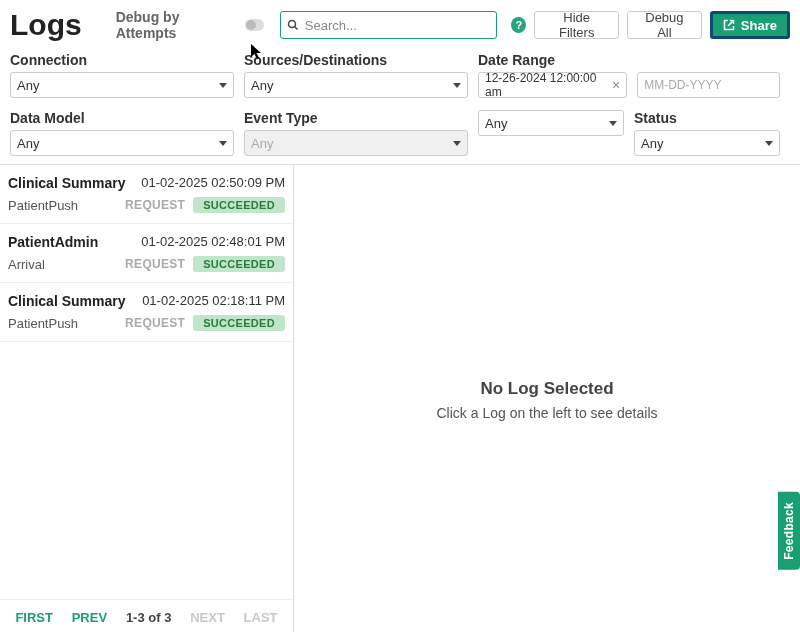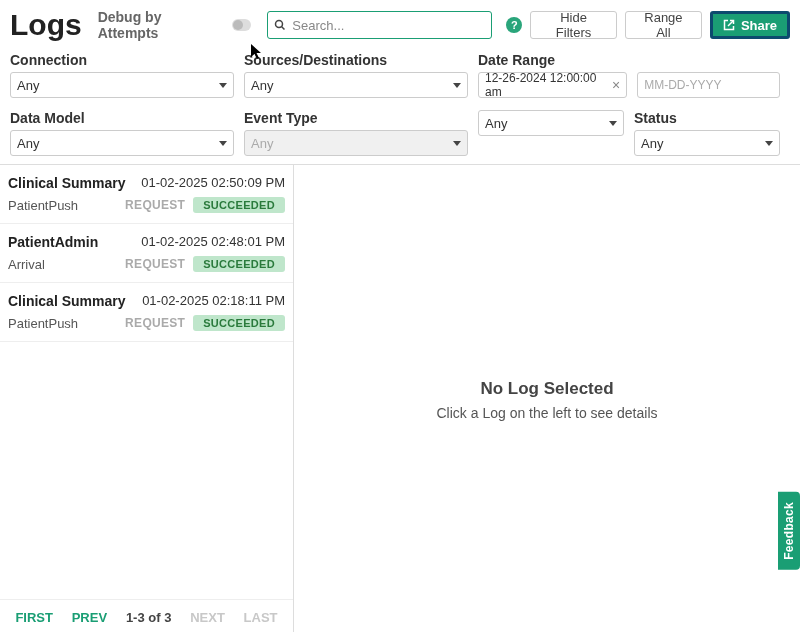--- a/index.html
+++ b/index.html
@@ -1,19 +1,19 @@
 <!DOCTYPE html>
 <html><head>
 <meta charset="utf-8">
 <style>
   * { box-sizing: border-box; margin: 0; padding: 0; font-family: -apple-system, BlinkMacSystemFont, "Segoe UI", Arial, sans-serif; }
   body { background: #fff; width: 800px; height: 632px; overflow: hidden; position: relative; color:#333;}
   .top-row { display:flex; align-items:center; padding: 8px 10px 0 10px; gap:8px;}
   .page-title { font-size: 30px; font-weight: 700; color:#222; }
-  .debug-wrap { display:flex; align-items:center; gap:8px; margin-left:8px;}
+  .debug-wrap { display:flex; align-items:center; gap:8px; margin-left:26px;}
   .debug-label { font-size:14px; color:#666; font-weight:600;}
   .toggle { width:20px; height:12px; border-radius:8px; background:#ddd; position:relative;}
   .toggle .knob { position:absolute; width:10px; height:10px; border-radius:50%; background:#bbb; top:1px; left:1px;}
   .spacer { flex:1; }
   .search-wrap { display:flex; align-items:center; border:1px solid #1a9e74; border-radius:3px; height:28px; padding:0 6px; width:228px; background:#fff;}
   .search-wrap svg { width:12px; height:12px; margin-right:6px; color:#444;}
   .search-input { border:none; outline:none; font-size:13px; flex:1; color:#333;}
   .search-input::placeholder{color:#888;}
   .help-circle { width:16px; height:16px; border-radius:50%; background:#2aa57b; color:#fff; font-size:11px; font-weight:700; display:flex; align-items:center; justify-content:center; margin-left:6px;}
   .btn { height:28px; padding:0 10px; border:1px solid #ccc; border-radius:3px; background:#fff; font-size:13px; color:#444; display:flex; align-items:center; gap:6px; cursor:pointer;}
@@ -67,21 +67,21 @@
   <div class="spacer"></div>
   <div class="search-wrap">
     <svg viewBox="0 0 24 24" fill="none" stroke="currentColor" stroke-width="3">
         <circle cx="10" cy="10" r="7"></circle>
         <line x1="21" y1="21" x2="15" y2="15"></line>
       </svg>
     <input class="search-input" placeholder="Search..." style="">
   </div>
   <div class="help-circle">?</div>
   <button class="btn">Hide Filters</button>
-  <button class="btn">Range All</button>
+  <button class="btn">Debug All</button>
   <button class="btn btn-share">
     <svg viewBox="0 0 24 24" fill="none" stroke="currentColor" stroke-width="3">
         <path d="M14 3h7v7"></path>
         <path d="M21 3L10 14"></path>
         <path d="M21 14v7H3V3h7"></path>
       </svg>
     <span>Share</span>
   </button>
 </div>
 

